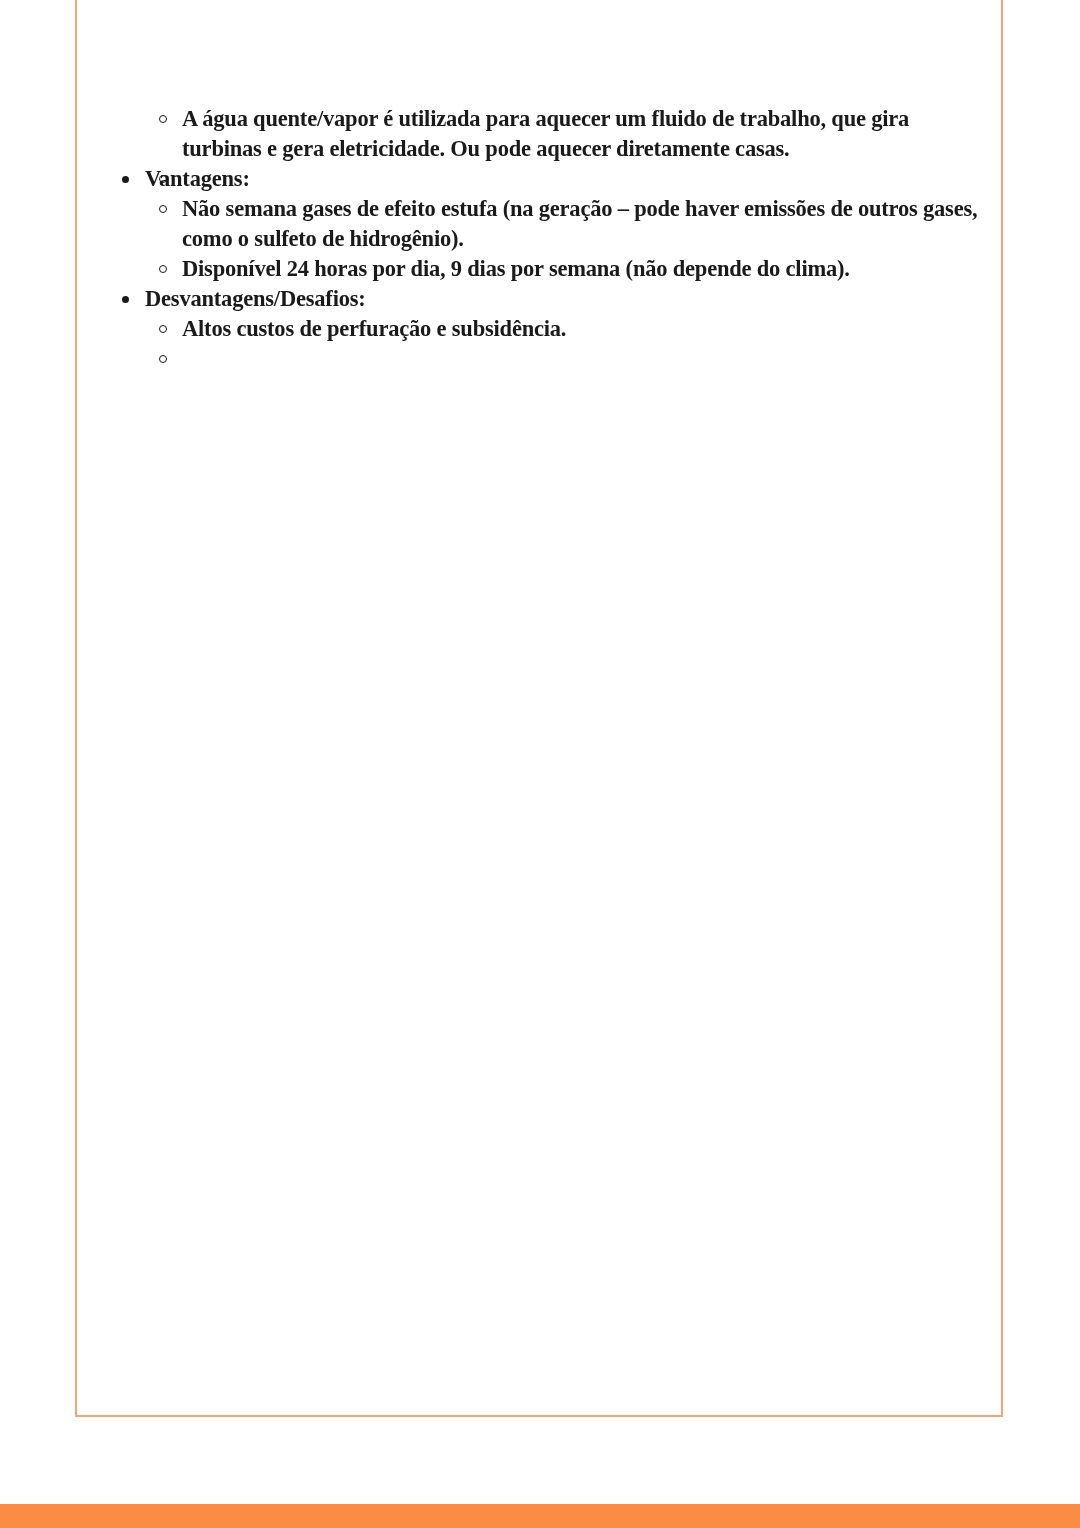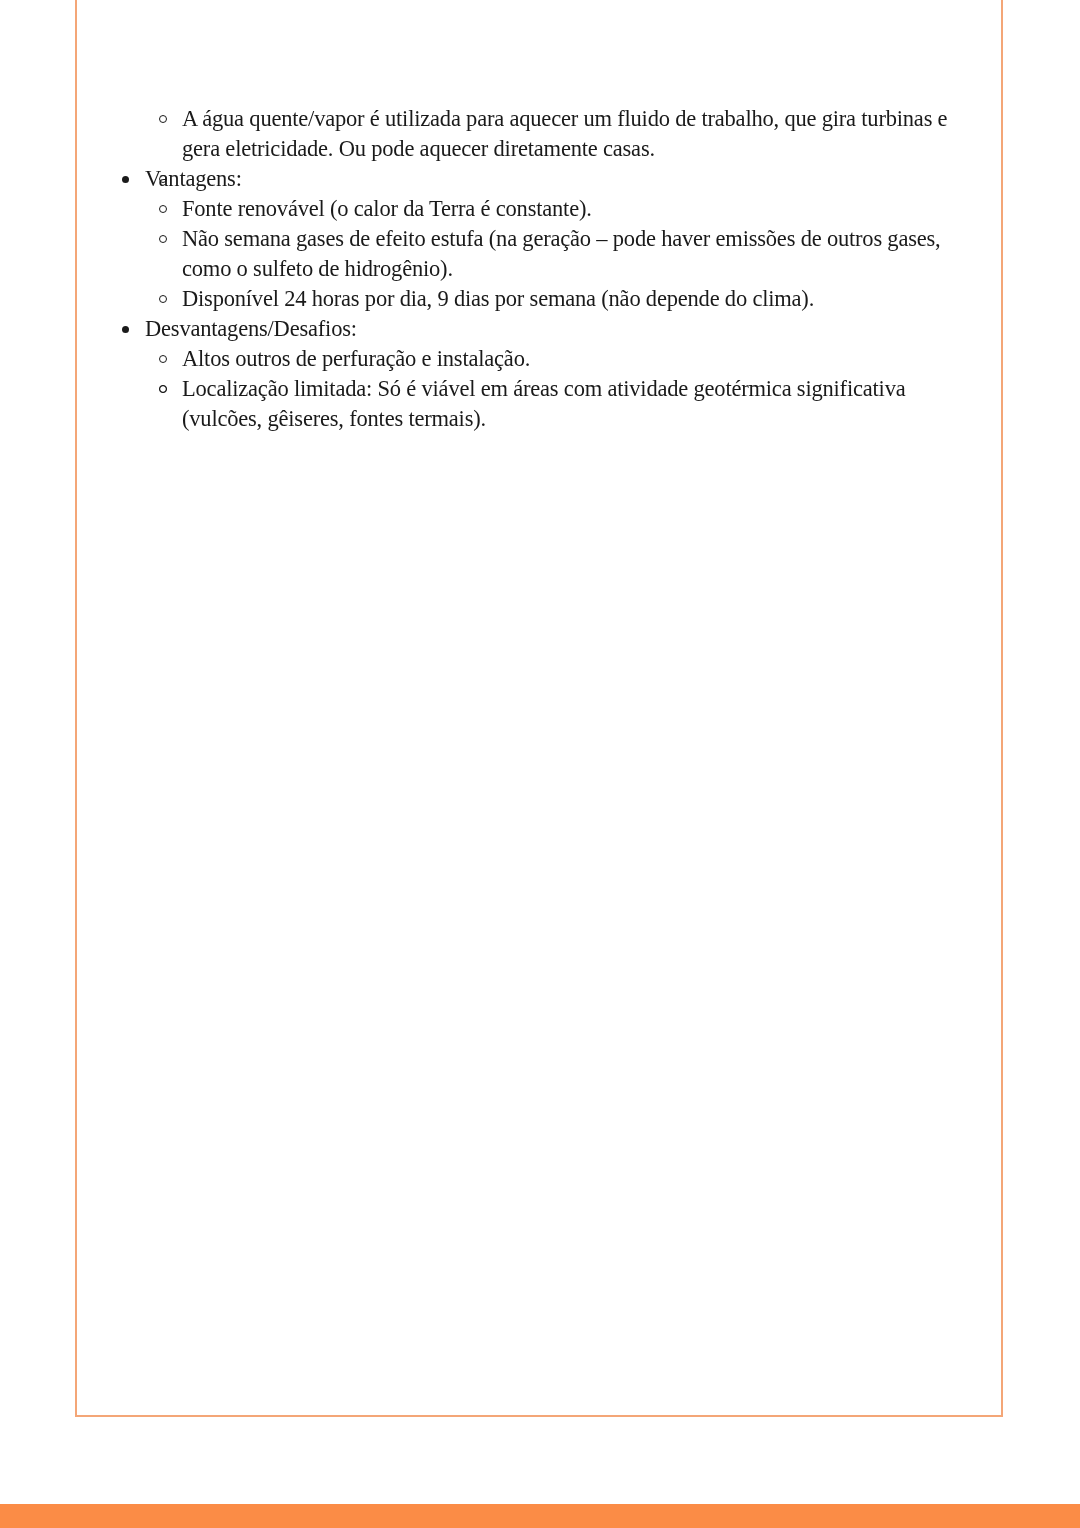--- a/index.html
+++ b/index.html
@@ -31,20 +31,21 @@
       top: 104px;
       width: 870px;
       font-size: 22.5px;
       line-height: 30px;
       letter-spacing: -0.2px;
     }
     ul {
       margin: 0;
       padding: 0;
       list-style: none;
+      font-weight: bold;
     }
     .l1 > li {
       position: relative;
       padding-left: 35px;
     }
     .l1 > li > .bullet {
       position: absolute;
       left: 12px;
       top: 12px;
       width: 7px;
@@ -89,31 +90,29 @@
       <ul class="l2" style="margin-left:0;">
         <li><span class="bullet"></span><span>A água quente/vapor é utilizada para aquecer um fluido de trabalho, que gira turbinas e gera eletricidade. Ou pode aquecer diretamente casas.</span></li>
         <li><span class="bullet"></span></li>
       </ul>
     </li>
 
     <li>
       <span class="bullet"></span>
       <span>Vantagens:</span>
       <ul class="l2 continued">
-        <li><span class="bullet"></span><span>Fonte renovável (o calor da Terra é constante).</span></li>
         <li><span class="bullet"></span><span>Não semana gases de efeito estufa (na geração – pode haver emissões de outros gases, como o sulfeto de hidrogênio).</span></li>
         <li><span class="bullet"></span><span>Disponível 24 horas por dia, 9 dias por semana (não depende do clima).</span></li>
       </ul>
     </li>
 
     <li>
       <span class="bullet"></span>
       <span>Desvantagens/Desafios:</span>
       <ul class="l2 continued">
-        <li><span class="bullet"></span><span>Altos outros de perfuração e instalação.</span></li>
+        <li><span class="bullet"></span><span>Altos custos de perfuração e subsidência.</span></li>
         <li><span class="bullet"></span></li>
-        <li><span class="bullet"></span><span>Localização limitada: Só é viável em áreas com atividade geotérmica significativa (vulcões, gêiseres, fontes termais).</span></li>
       </ul>
     </li>
   </ul>
 </div>
 
 <div class="bottom-bar"></div>
 
 </body></html>

